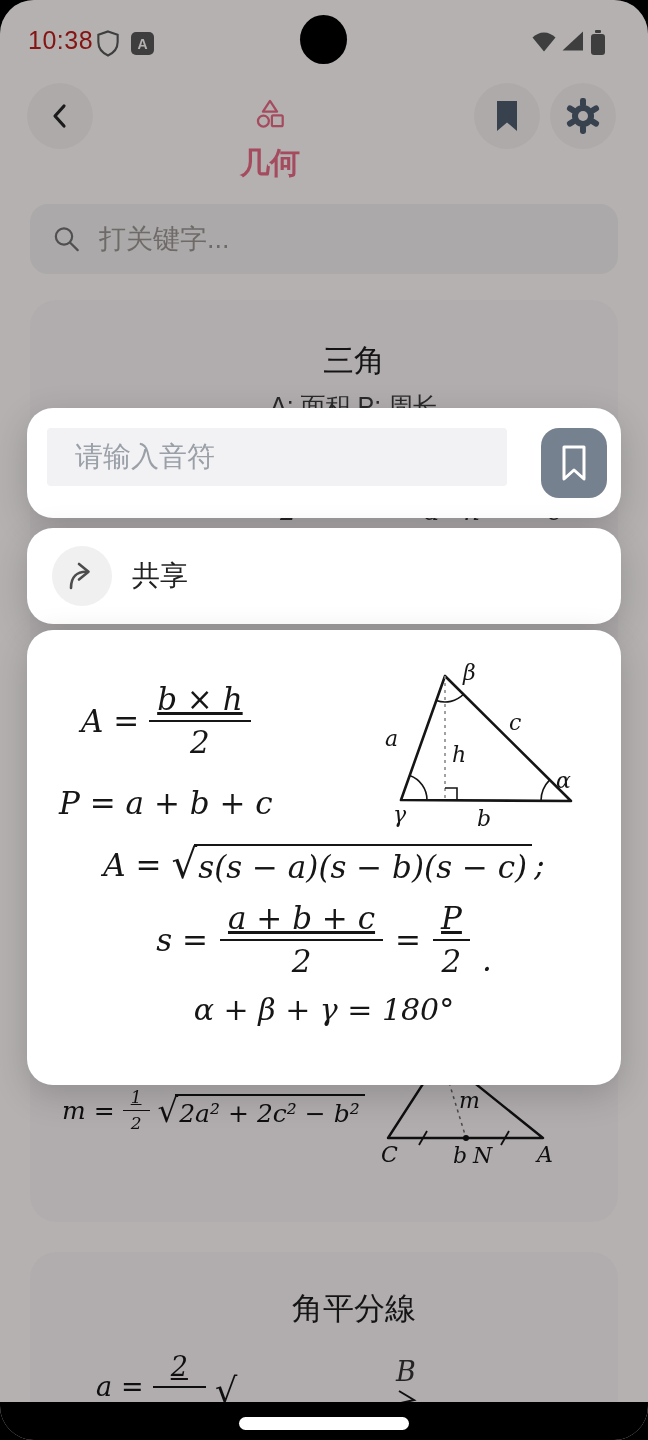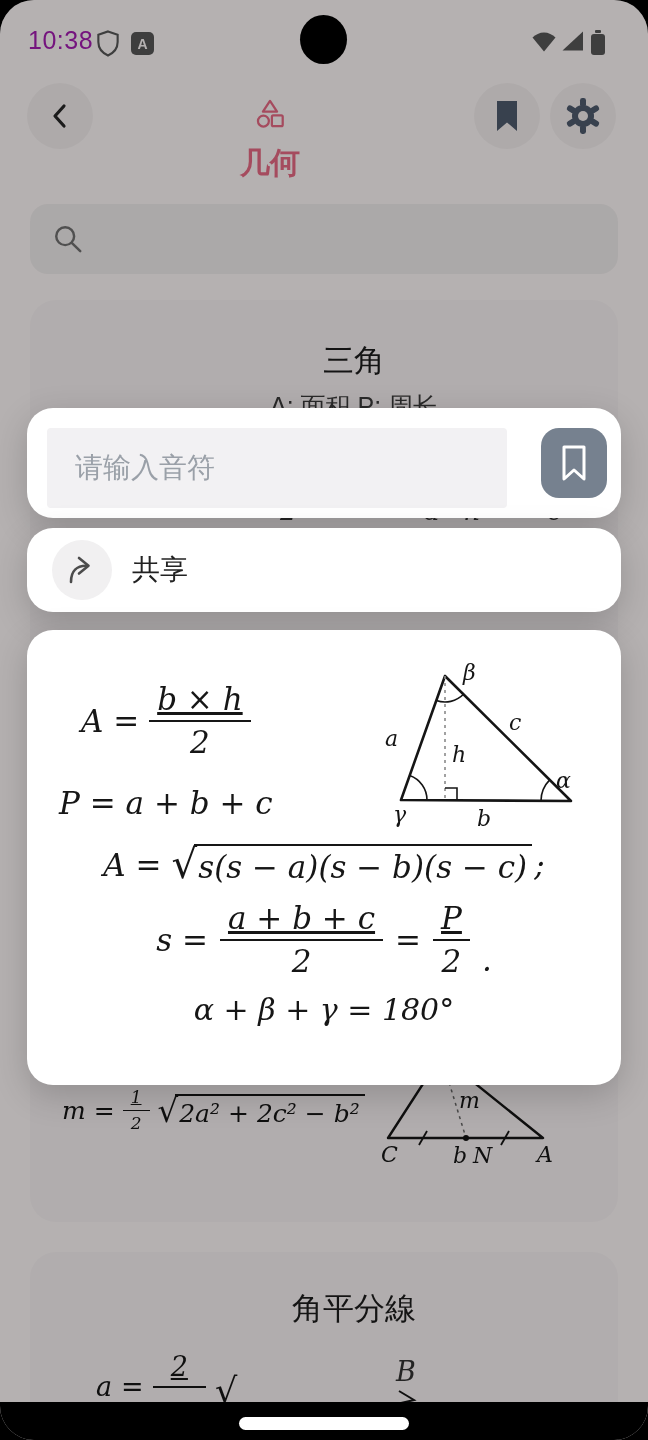--- a/index.html
+++ b/index.html
@@ -1,21 +1,21 @@
 <!DOCTYPE html>
 <html><head>
 <meta charset="utf-8">
 <style>
   html,body{margin:0;padding:0;background:#000;}
   .screen{position:relative;width:648px;height:1440px;background:#fbf6f6;overflow:hidden;
     border-radius:34px;font-family:"Liberation Sans","DejaVu Sans",sans-serif;color:#1a1a1a;}
   .abs{position:absolute;}
 
   
-  .time{left:28px;top:26px;font-size:25px;color:#a21caf;letter-spacing:.5px;}
+  .time{left:28px;top:26px;font-size:25px;color:#b91c1c;letter-spacing:.5px;}
   .sb-ico{color:#565656;}
   .badge{left:131px;top:32px;width:23px;height:23px;background:#565656;border-radius:5px;
     display:flex;align-items:center;justify-content:center;color:#fbf6f6;font-size:14px;font-weight:bold;}
   .battery{left:591px;top:30px;width:14px;height:24px;}
   .battery .cap{width:6px;height:3px;background:#565656;margin:0 auto;border-radius:1px;}
   .battery .cell{width:14px;height:21px;background:#565656;border-radius:3px;margin-top:1px;}
   .camera{left:300px;top:15px;width:47px;height:49px;background:#000;border-radius:50%;z-index:30;}
 
   
   .circle-btn{width:66px;height:66px;border-radius:50%;background:#f2ecec;
@@ -46,28 +46,28 @@
   .frac .den{padding-top:3px;}
   .sqrt{display:inline-flex;align-items:flex-start;}
   .sqrt .sign{font-size:1.3em;line-height:.85;margin-right:-3px;transform:translateY(4px);}
   .sqrt .body{border-top:2.2px solid #161616;padding:3px 5px 0 4px;}
   .dl{font-family:"DejaVu Serif","Liberation Serif",serif;font-style:italic;fill:#151515;font-size:22px;}
 
   
   .scrim{left:0;top:0;width:648px;height:1440px;background:rgba(0,0,0,0.28);z-index:5;}
   .modal-card{background:#fff;border-radius:26px;box-shadow:0 10px 34px rgba(0,0,0,.18);z-index:10;}
   .note-card{left:27px;top:408px;width:594px;height:110px;}
-  .note-field{position:absolute;left:20px;top:20px;width:460px;height:80px;background:#f2f1f3;
+  .note-field{position:absolute;left:20px;top:20px;width:460px;height:58px;background:#f2f1f3;
     border-radius:4px;display:flex;align-items:center;padding:0 26px;box-sizing:border-box;}
   .note-field input{border:0;outline:0;background:transparent;width:100%;font-size:28px;
     font-family:inherit;color:#333;}
   .note-field input::placeholder{color:#9aa0a8;}
   .bm-btn{position:absolute;left:514px;top:20px;width:66px;height:70px;background:#76818f;
     border-radius:18px;display:flex;align-items:center;justify-content:center;border:0;cursor:pointer;}
-  .share-card{left:27px;top:528px;width:594px;height:84px;display:flex;align-items:center;cursor:pointer;}
+  .share-card{left:27px;top:528px;width:594px;height:96px;display:flex;align-items:center;cursor:pointer;}
   .share-circle{width:60px;height:60px;border-radius:50%;background:#f1f0f1;margin-left:25px;
     display:flex;align-items:center;justify-content:center;}
   .share-label{margin-left:20px;font-size:28px;color:#222;}
   .sheet{left:27px;top:630px;width:594px;height:455px;box-sizing:border-box;padding-top:28px;}
   .sheet-row1{display:flex;justify-content:space-between;align-items:flex-start;padding:0 30px 0 32px;}
   .left-col{display:flex;flex-direction:column;align-items:center;margin-top:24px;gap:26px;font-size:31px;}
   .center-row{justify-content:center;font-size:31px;}
   .nav{left:0;top:1402px;width:648px;height:38px;background:#000;z-index:20;}
   .pill{position:absolute;left:239px;top:15px;width:170px;height:13px;background:#fff;border-radius:7px;}
 </style>
@@ -125,20 +125,21 @@
       </g>
       <circle cx="20" cy="20" r="5" fill="#f2ecec"></circle>
     </svg>
   </div>
 
   <div class="abs search">
     <svg width="32" height="32" viewBox="0 0 34 34">
       <circle cx="14" cy="14" r="9.5" fill="none" stroke="#6f6f6f" stroke-width="2.6"></circle>
       <line x1="21" y1="21" x2="30" y2="30" stroke="#6f6f6f" stroke-width="2.6" stroke-linecap="round"></line>
     </svg>
+    <input placeholder="打关键字..." style="">
   </div>
 
   <div class="abs card card1"></div>
   <div class="abs card-title" style="left:30px;top:340px">三角</div>
   <div class="abs caption" style="left:30px;top:390px">A: 面积  P: 周长</div>
   <span class="abs frag" style="left:280px;top:496px">2</span>
   <span class="abs frag" style="left:424px;top:496px">a</span>
   <span class="abs frag" style="left:464px;top:496px">h</span>
   <span class="abs frag" style="left:547px;top:496px">c</span>
 

